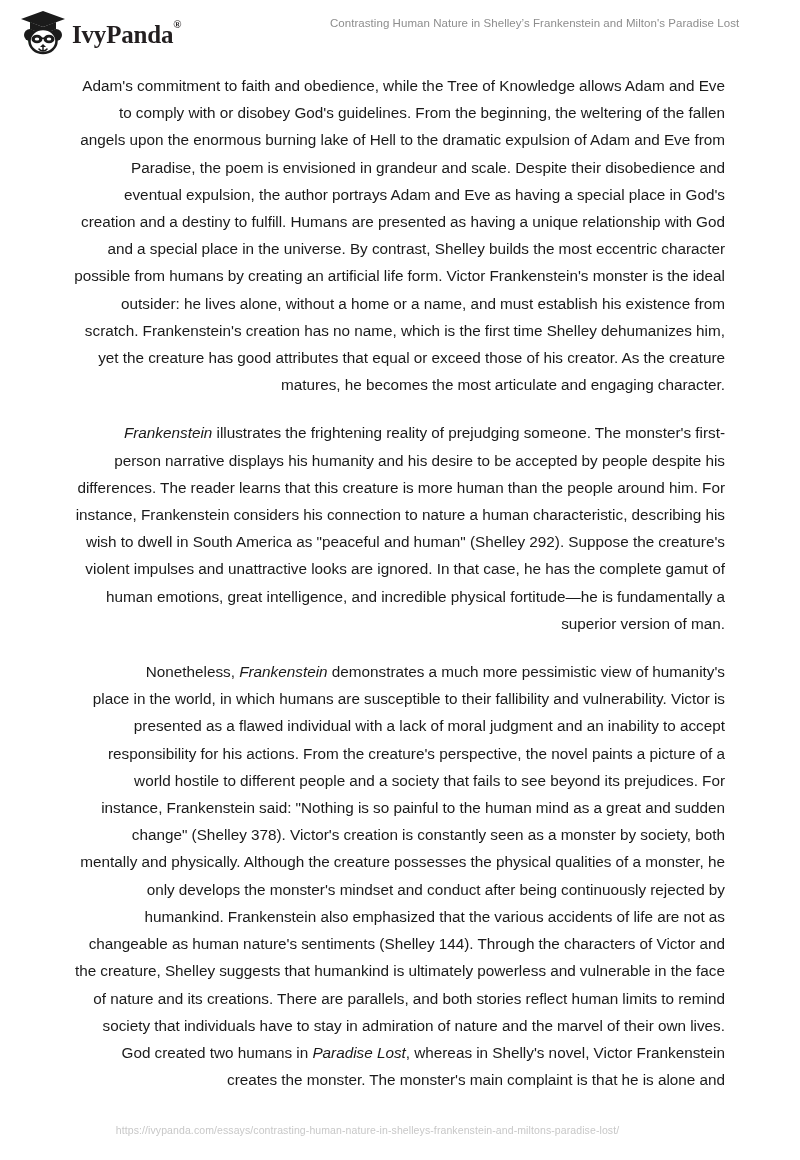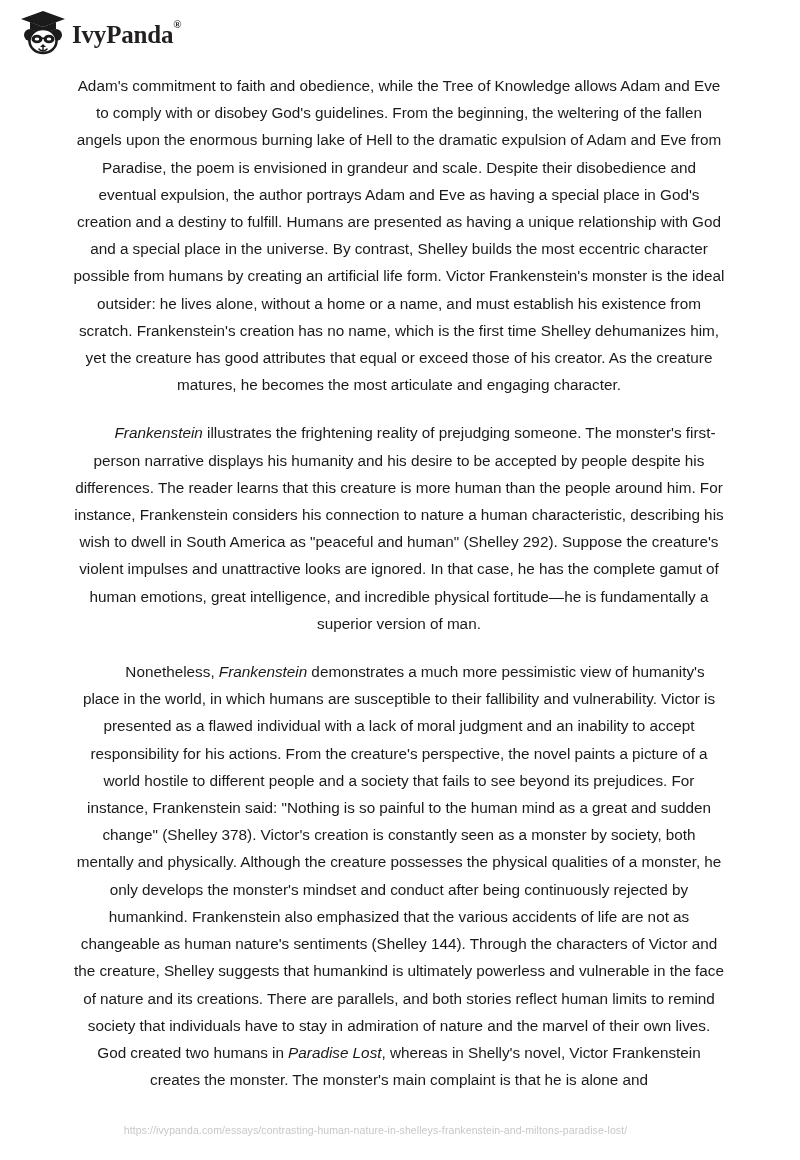--- a/index.html
+++ b/index.html
@@ -78,36 +78,36 @@
     position: absolute;
     left: 73px;
     top: 72px;
     width: 652px;
   }
   .essay-paragraph {
     font-size: 15.3px;
     line-height: 27.2px;
     color: #1a1a1a;
     margin: 0 0 21px 0;
-    text-align: center;
+    text-align: right;
     word-spacing: -0.1px;
   }
   .essay-paragraph.indented {
     text-indent: 32px;
   }
   .essay-paragraph:last-child {
     margin-bottom: 0;
   }
   .essay-paragraph i {
   }
 
   
   .page-footer {
     position: absolute;
-    left: 14px;
+    left: 6px;
     bottom: 22px;
     width: 723px;
     text-align: center;
   }
   .footer-url {
     font-size: 10.5px;
     color: #c8c8c8;
     letter-spacing: 0.1px;
     text-decoration: none;
     white-space: nowrap;
@@ -137,20 +137,21 @@
       <ellipse cx="40" cy="60" rx="4.5" ry="3.2" fill="#ffffff"></ellipse>
       <ellipse cx="64" cy="60" rx="4.5" ry="3.2" fill="#ffffff"></ellipse>
 
       <path d="M52 70 L46 76 L58 76 Z" fill="#1b1b1b"></path>
       <path d="M44 80 C48 85 56 85 60 80" fill="none" stroke="#1b1b1b" stroke-width="3.2" stroke-linecap="round"></path>
       <path d="M52 76 L52 82" stroke="#1b1b1b" stroke-width="3" stroke-linecap="round"></path>
     </svg>
     <span class="brand-wordmark" style="color: rgb(35, 31, 32);"><span>IvyPanda</span><sup class="brand-reg">®</sup></span>
   </div>
 
+  <div class="header-title" style="color: rgb(141, 141, 141);">Contrasting Human Nature in Shelley’s Frankenstein and Milton's Paradise Lost</div>
 </header>
 
 <main class="essay-body">
     <p class="essay-paragraph"><span>Adam's commitment to faith and obedience, while the Tree of Knowledge allows Adam and Eve to comply with or disobey God's guidelines. From the beginning, the weltering of the fallen angels upon the enormous burning lake of Hell to the dramatic expulsion of Adam and Eve from Paradise, the poem is envisioned in grandeur and scale. Despite their disobedience and eventual expulsion, the author portrays Adam and Eve as having a special place in God's creation and a destiny to fulfill. Humans are presented as having a unique relationship with God and a special place in the universe. By contrast, Shelley builds the most eccentric character possible from humans by creating an artificial life form. Victor Frankenstein's monster is the ideal outsider: he lives alone, without a home or a name, and must establish his existence from scratch. Frankenstein's creation has no name, which is the first time Shelley dehumanizes him, yet the creature has good attributes that equal or exceed those of his creator. As the creature matures, he becomes the most articulate and engaging character.</span></p>
     <p class="essay-paragraph indented"><i>Frankenstein</i><span> illustrates the frightening reality of prejudging someone. The monster's first-person narrative displays his humanity and his desire to be accepted by people despite his differences. The reader learns that this creature is more human than the people around him. For instance, Frankenstein considers his connection to nature a human characteristic, describing his wish to dwell in South America as "peaceful and human" (Shelley 292). Suppose the creature's violent impulses and unattractive looks are ignored. In that case, he has the complete gamut of human emotions, great intelligence, and incredible physical fortitude—he is fundamentally a superior version of man.</span></p>
     <p class="essay-paragraph indented"><span>Nonetheless, </span><i>Frankenstein</i><span> demonstrates a much more pessimistic view of humanity's place in the world, in which humans are susceptible to their fallibility and vulnerability. Victor is presented as a flawed individual with a lack of moral judgment and an inability to accept responsibility for his actions. From the creature's perspective, the novel paints a picture of a world hostile to different people and a society that fails to see beyond its prejudices. For instance, Frankenstein said: "Nothing is so painful to the human mind as a great and sudden change" (Shelley 378).  Victor's creation is constantly seen as a monster by society, both mentally and physically. Although the creature possesses the physical qualities of a monster, he only develops the monster's mindset and conduct after being continuously rejected by humankind. Frankenstein also emphasized that the various accidents of life are not as changeable as human nature's sentiments (Shelley 144). Through the characters of Victor and the creature, Shelley suggests that humankind is ultimately powerless and vulnerable in the face of nature and its creations. There are parallels, and both stories reflect human limits to remind society that individuals have to stay in admiration of nature and the marvel of their own lives. God created two humans in </span><i>Paradise Lost</i><span>, whereas in Shelly's novel, Victor Frankenstein creates the monster. The monster's main complaint is that he is alone and</span></p>
   </main>
 
 <footer class="page-footer">
   <a class="footer-url" href="#" style="color: rgb(200, 200, 200);">https://ivypanda.com/essays/contrasting-human-nature-in-shelleys-frankenstein-and-miltons-paradise-lost/</a>

